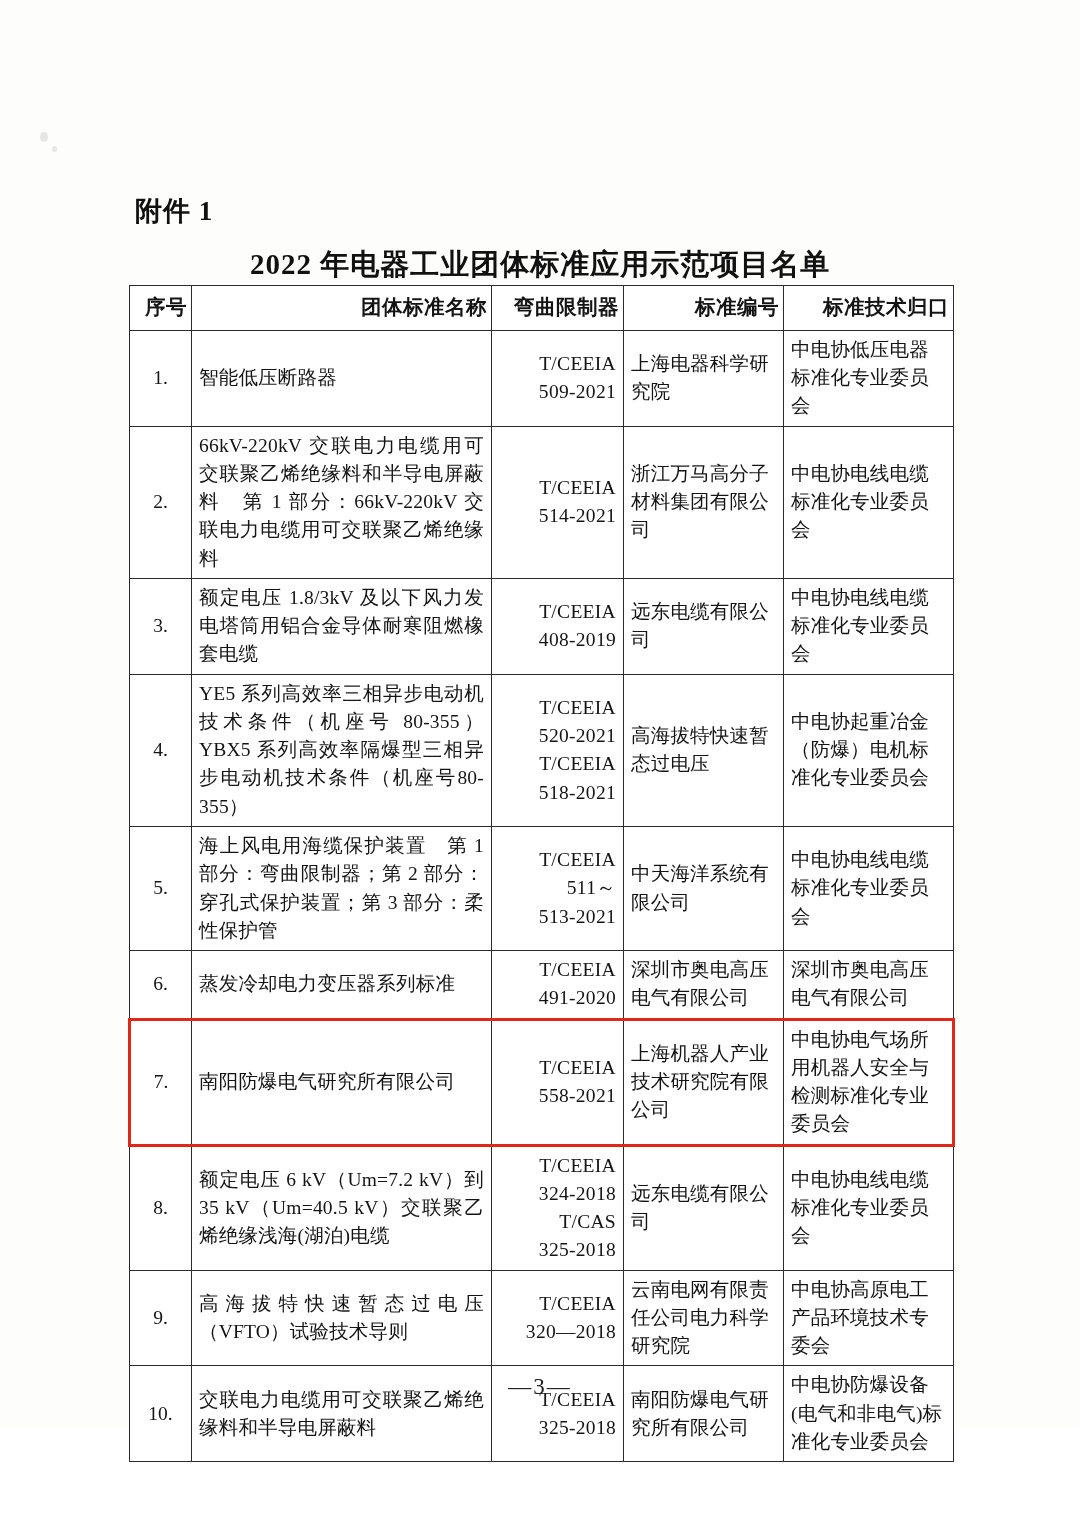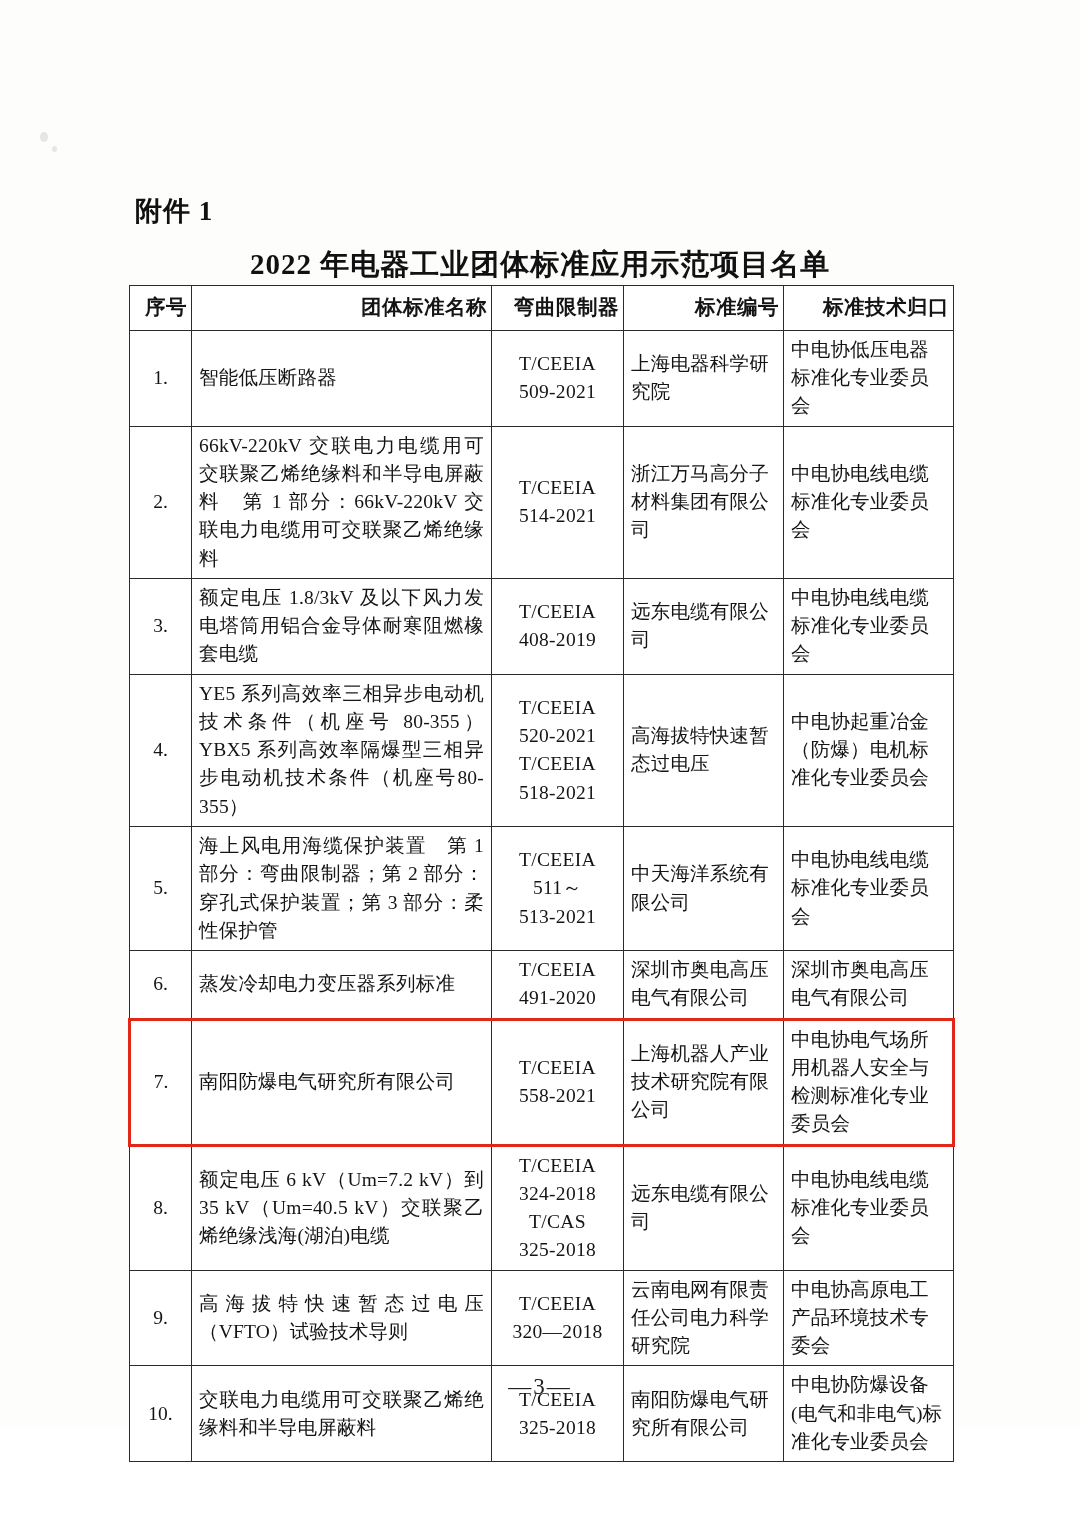--- a/index.html
+++ b/index.html
@@ -81,21 +81,21 @@
     text-align: left;
     text-align-last: left;
     letter-spacing: 0.2px;
     margin-left: 39px;
   }
   td.cell-name.justify {
     text-align: justify;
     text-align-last: left;
   }
   td.cell-code {
-    text-align: center;
+    text-align: right;
     font-family: "Liberation Serif", "DejaVu Serif", serif;
     letter-spacing: 0.3px;
     line-height: 1.4;
   }
   td.cell-org, td.cell-dept {
     text-align: left;
     letter-spacing: 0.2px;
   }
   tr.highlight td {
     border-top: 3px solid #e02718;

